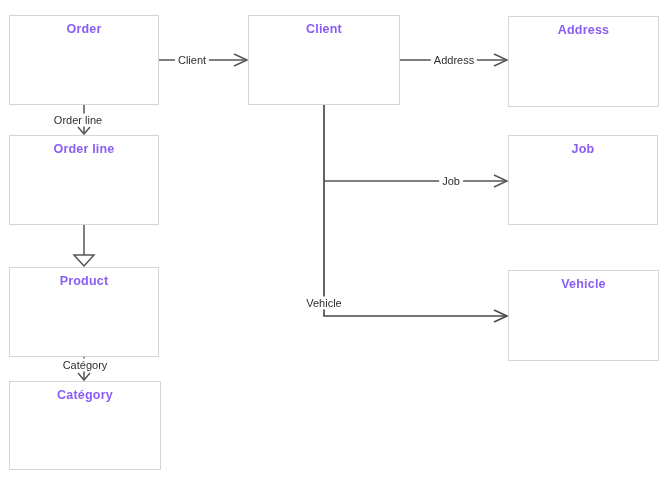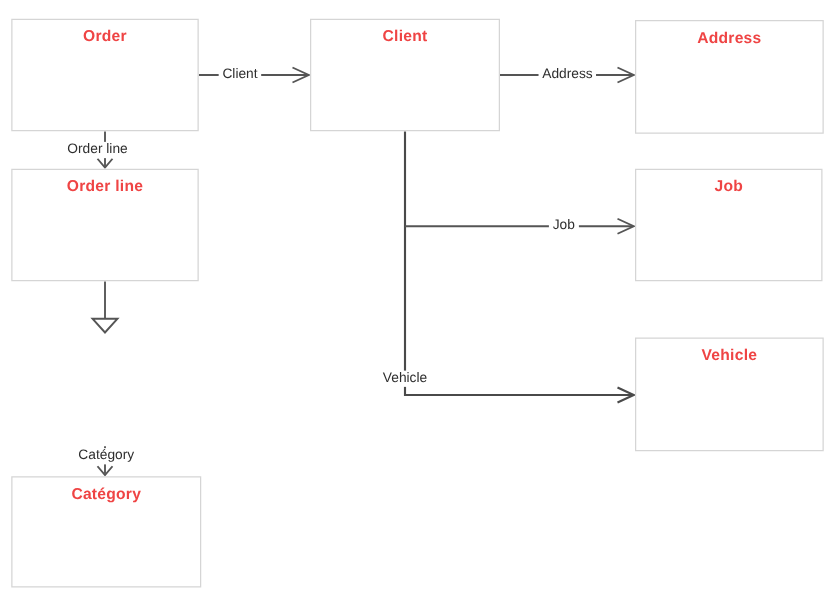--- a/index.html
+++ b/index.html
@@ -26,21 +26,21 @@
     box-sizing: border-box;
     background: #ffffff;
     border: 1.5px solid #d5d5d5;
     text-align: center;
     z-index: 2;
   }
   .node-title {
     margin-top: 6px;
     font-weight: bold;
     font-size: 12.5px;
-    color: #ef4444;
+    color: #8b5cf6;
     letter-spacing: 0.2px;
   }
   .edge-label {
     position: absolute;
     transform: translate(-50%, -50%);
     background: #ffffff;
     font-size: 11px;
     color: #2e2e2e;
     padding: 0 3px;
     white-space: nowrap;
@@ -123,20 +123,23 @@
   </div>
   <div class="node" id="node-address">
     <div class="node-title">Address</div>
   </div>
   <div class="node" id="node-order-line">
     <div class="node-title">Order line</div>
   </div>
   <div class="node" id="node-job">
     <div class="node-title">Job</div>
   </div>
+  <div class="node" id="node-product">
+    <div class="node-title">Product</div>
+  </div>
   <div class="node" id="node-vehicle">
     <div class="node-title">Vehicle</div>
   </div>
   <div class="node" id="node-category">
     <div class="node-title">Catégory</div>
   </div>
 
   <div class="edge-label" id="label-edge-client">Client</div>
   <div class="edge-label" id="label-edge-address">Address</div>
   <div class="edge-label" id="label-edge-order-line">Order line</div>

